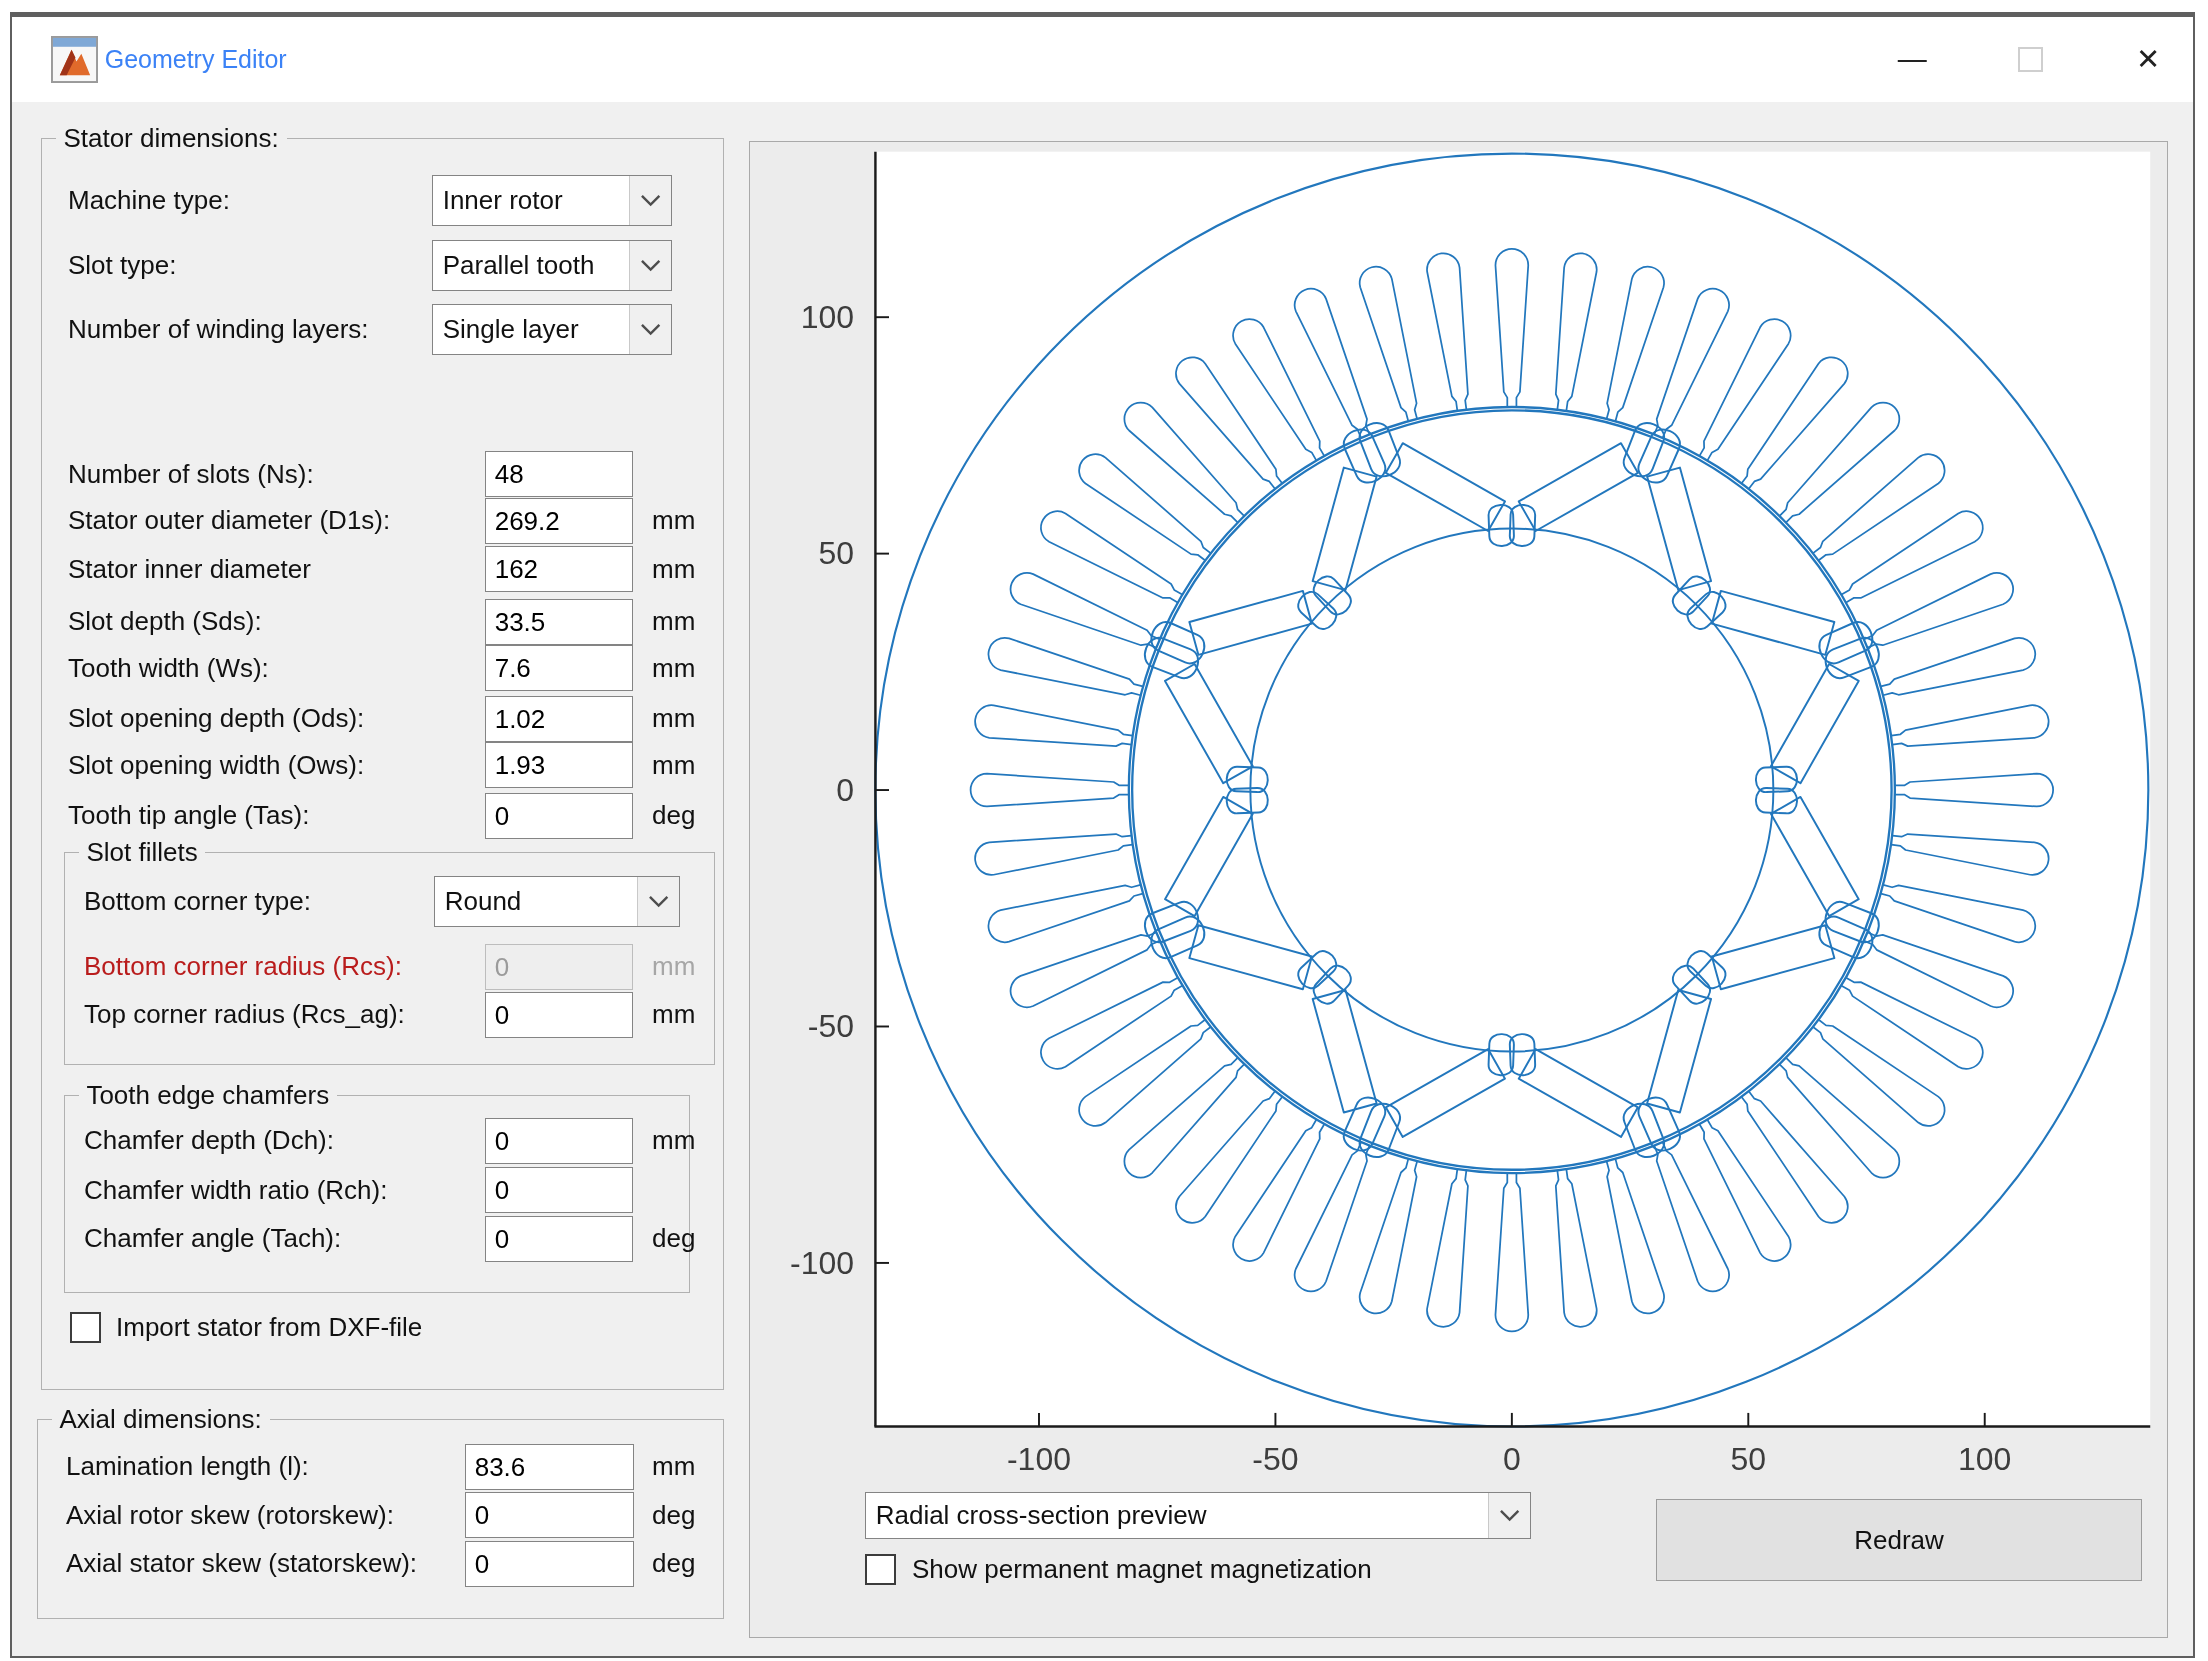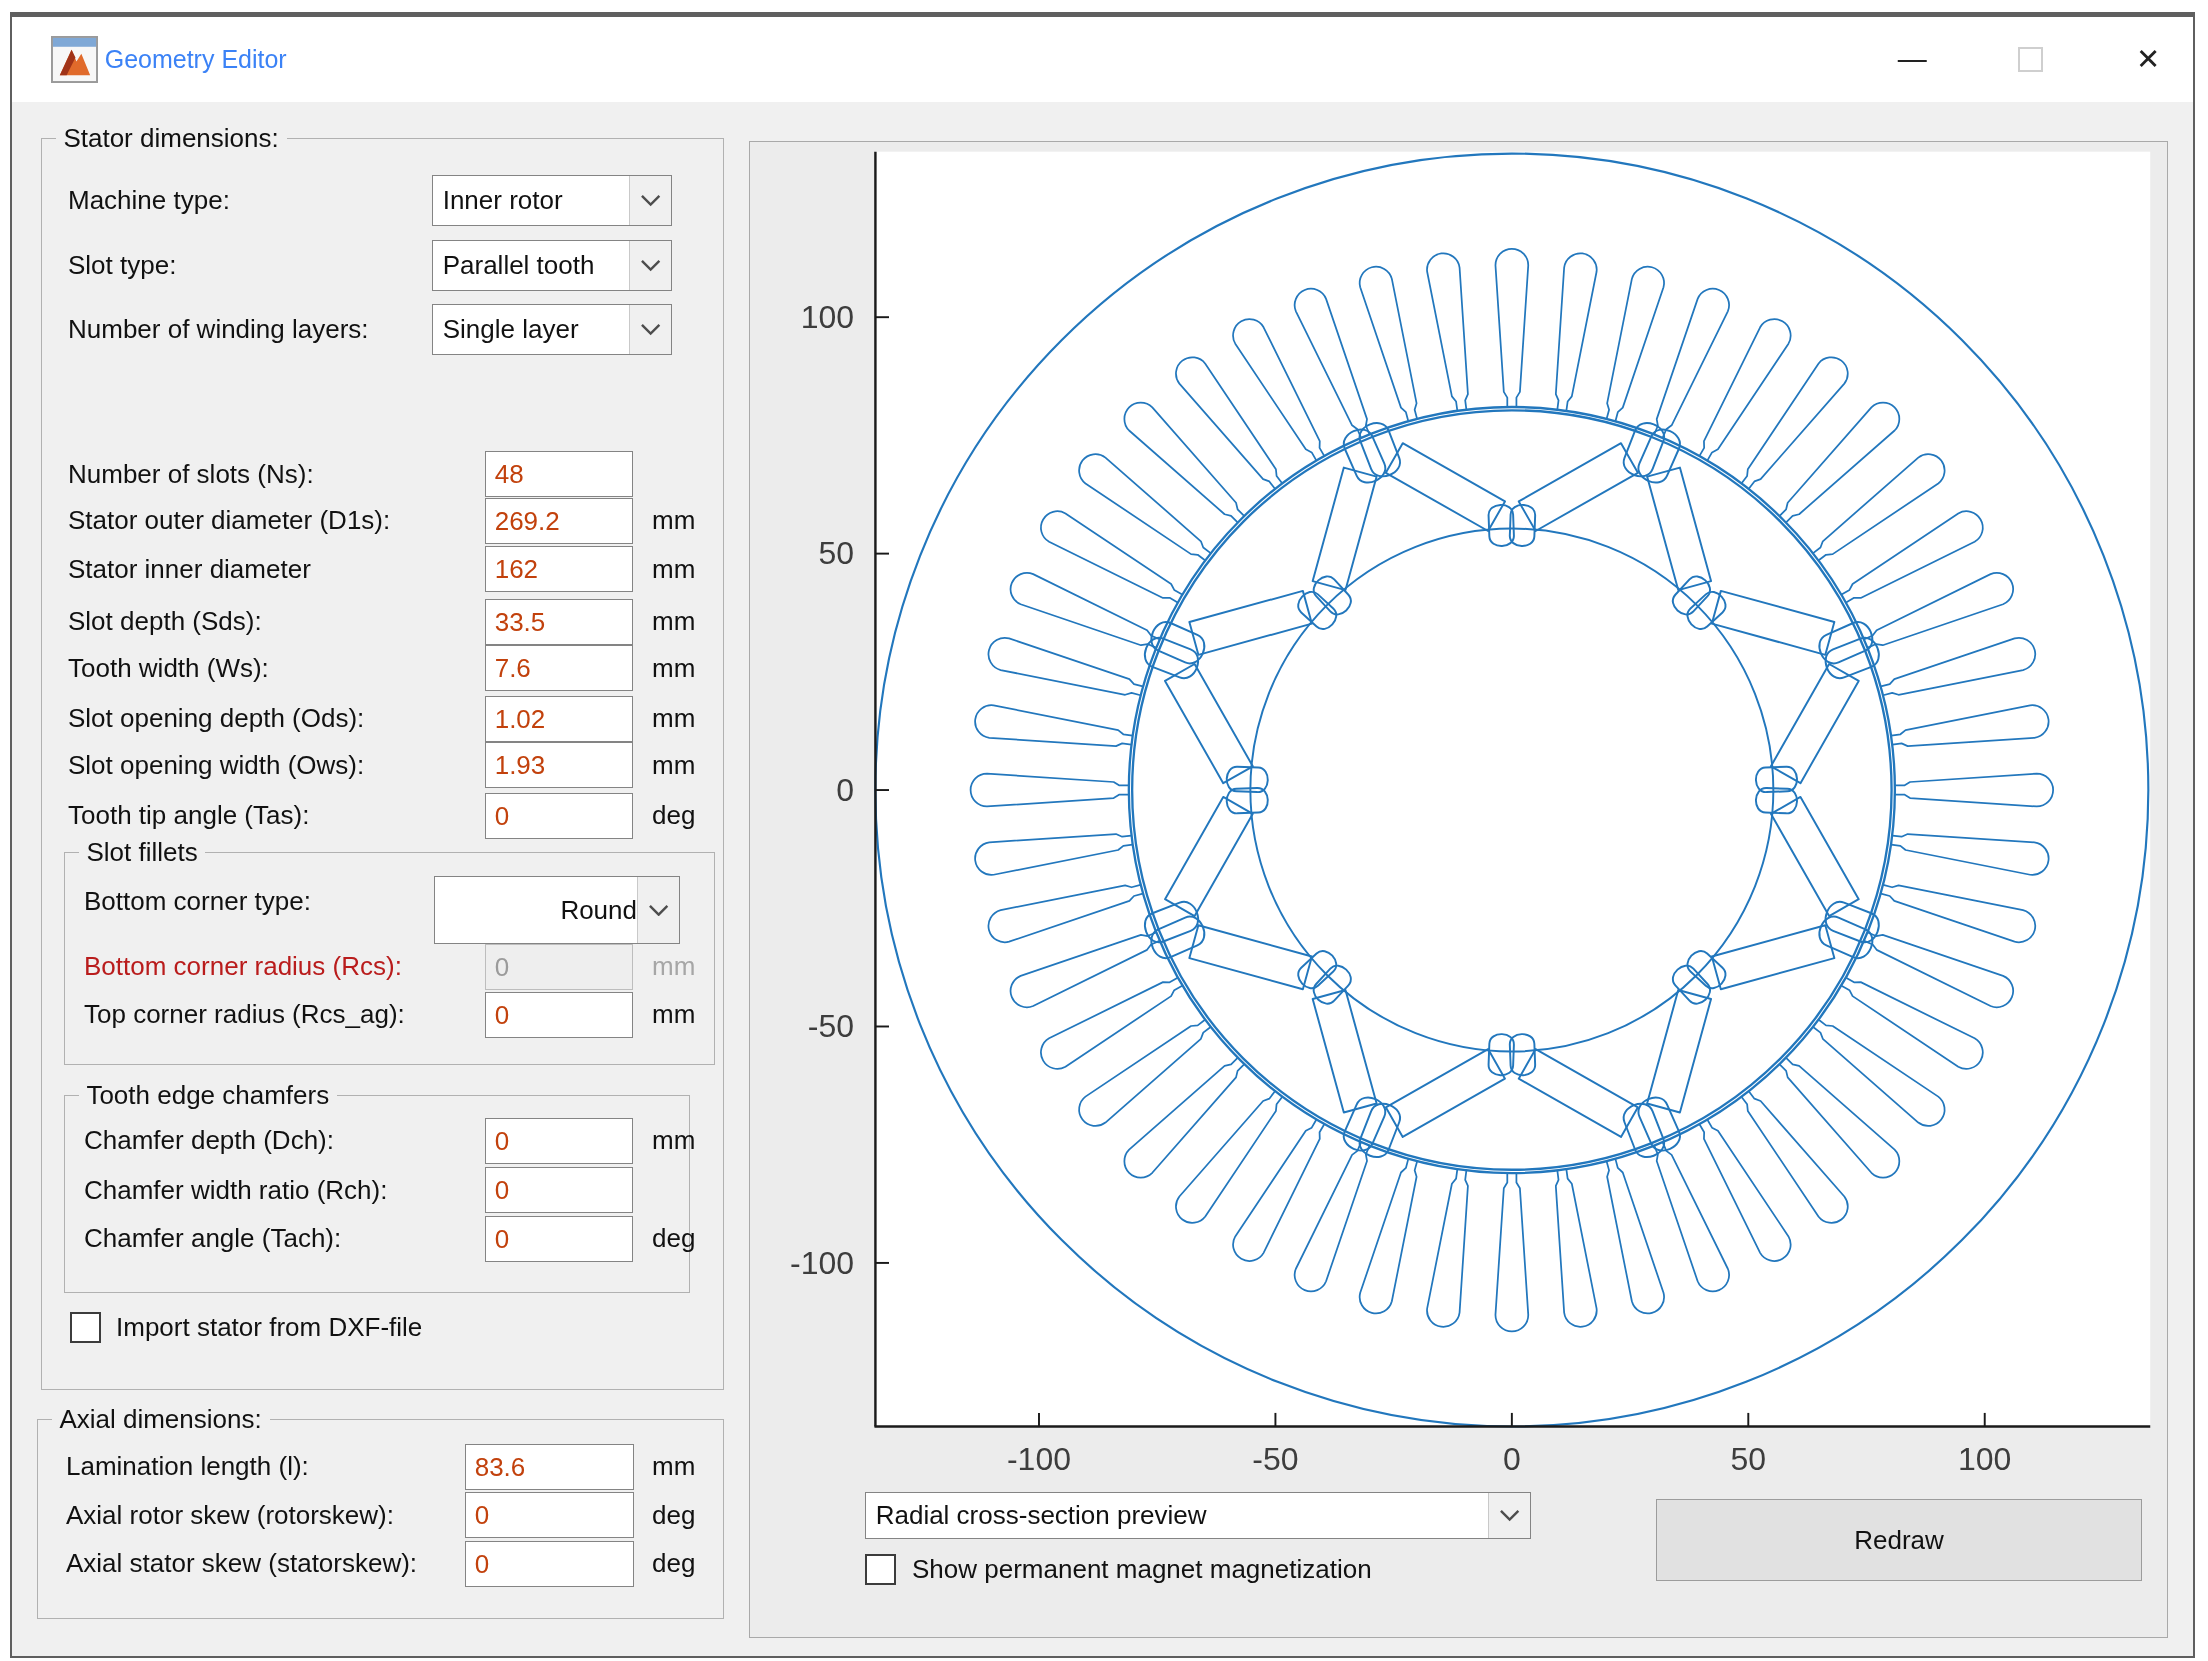--- a/index.html
+++ b/index.html
@@ -10,21 +10,21 @@
   #titlebar{position:absolute;left:0;top:0;width:100%;height:85px;background:#ffffff;display:flex;align-items:center;}
   #title-text{margin-left:21.3px;font-size:25px;color:#3b82f6;}
   #win-controls{position:absolute;right:17.5px;top:0;height:85px;display:flex;align-items:center;gap:64px;}
   .win-btn{width:54px;height:54px;display:flex;align-items:center;justify-content:center;font-size:29px;color:#222;}
   #max-glyph{width:25px;height:25px;border:2.9px solid #cfcfcf;box-sizing:border-box;}
   .groupbox{position:absolute;border:1.9px solid #b1b1b1;box-sizing:border-box;}
   .grouplabel{position:absolute;top:-16.5px;left:13.6px;background:#f0f0f0;padding:0 7.8px;white-space:nowrap;color:#111;}
   .flabel{position:absolute;white-space:nowrap;color:#111;text-align:center;}
   .flabel.disabled{color:#b91c1c;}
   .tfield{position:absolute;box-sizing:border-box;border:1.9px solid #848484;background:#fff;
-          font-family:"Liberation Sans",sans-serif;font-size:26px;color:#c2410c;padding:0 0 0 8.7px;outline:none;}
+          font-family:"Liberation Sans",sans-serif;font-size:26px;color:#000000;padding:0 0 0 8.7px;outline:none;}
   .tfield.disabled{background:#eeeeee;border-color:#bdbdbd;color:#9b9b9b;}
   .unit{position:absolute;white-space:nowrap;color:#111;}
   .unit.disabled{color:#a6a6a6;}
   .combo{position:absolute;background:#fff;border:1.9px solid #848484;box-sizing:border-box;
          display:flex;align-items:center;cursor:default;}
   .combo-text{padding-left:9.7px;flex:1;white-space:nowrap;overflow:hidden;}
   .combo-btn{width:41px;align-self:stretch;background:#f0f0f0;border-left:1px solid #c9c9c9;
              display:flex;align-items:center;justify-content:center;}
   .checkbox{position:absolute;width:31px;height:31px;border:2.9px solid #3c3c3c;background:#fff;box-sizing:border-box;}
   #plot-panel{position:absolute;left:749px;top:141px;width:1419px;height:1497px;background:#ececec;
@@ -262,21 +262,21 @@
     <span class="flabel" style="left:68px;top:703px;">Slot opening depth (Ods):</span>
     <input class="tfield" style="left: 485px; top: 696px; width: 148px; height: 46px;" readonly="" value="1.02">
     <span class="unit" style="left:652px;top:703px;">mm</span>
     <span class="flabel" style="left:68px;top:750px;">Slot opening width (Ows):</span>
     <input class="tfield" style="left: 485px; top: 742px; width: 148px; height: 46px;" readonly="" value="1.93">
     <span class="unit" style="left:652px;top:750px;">mm</span>
     <span class="flabel" style="left:68px;top:800px;">Tooth tip angle (Tas):</span>
     <input class="tfield" style="left: 485px; top: 793px; width: 148px; height: 46px;" readonly="" value="0">
     <span class="unit" style="left:652px;top:800px;">deg</span>
     <span class="flabel" style="left:84px;top:886px;">Bottom corner type:</span>
-    <div class="combo" style="left:434px;top:876px;width:246px;height:68px;text-align:right;">
+    <div class="combo" style="left:434px;top:876px;width:246px;height:51px;">
       <span class="combo-text">Round</span>
       <span class="combo-btn">
         <svg width="21.3" height="12.6" viewBox="0 0 22 13">
           <polyline points="2,2 11,11 20,2" fill="none" stroke="#4d4d4d" stroke-width="2.5"></polyline>
         </svg>
       </span>
     </div>
     <span class="flabel disabled" style="left:84px;top:951px;">Bottom corner radius (Rcs):</span>
     <input class="tfield disabled" style="left: 485px; top: 944px; width: 148px; height: 46px;" readonly="" value="0">
     <span class="unit disabled" style="left:652px;top:951px;">mm</span>

